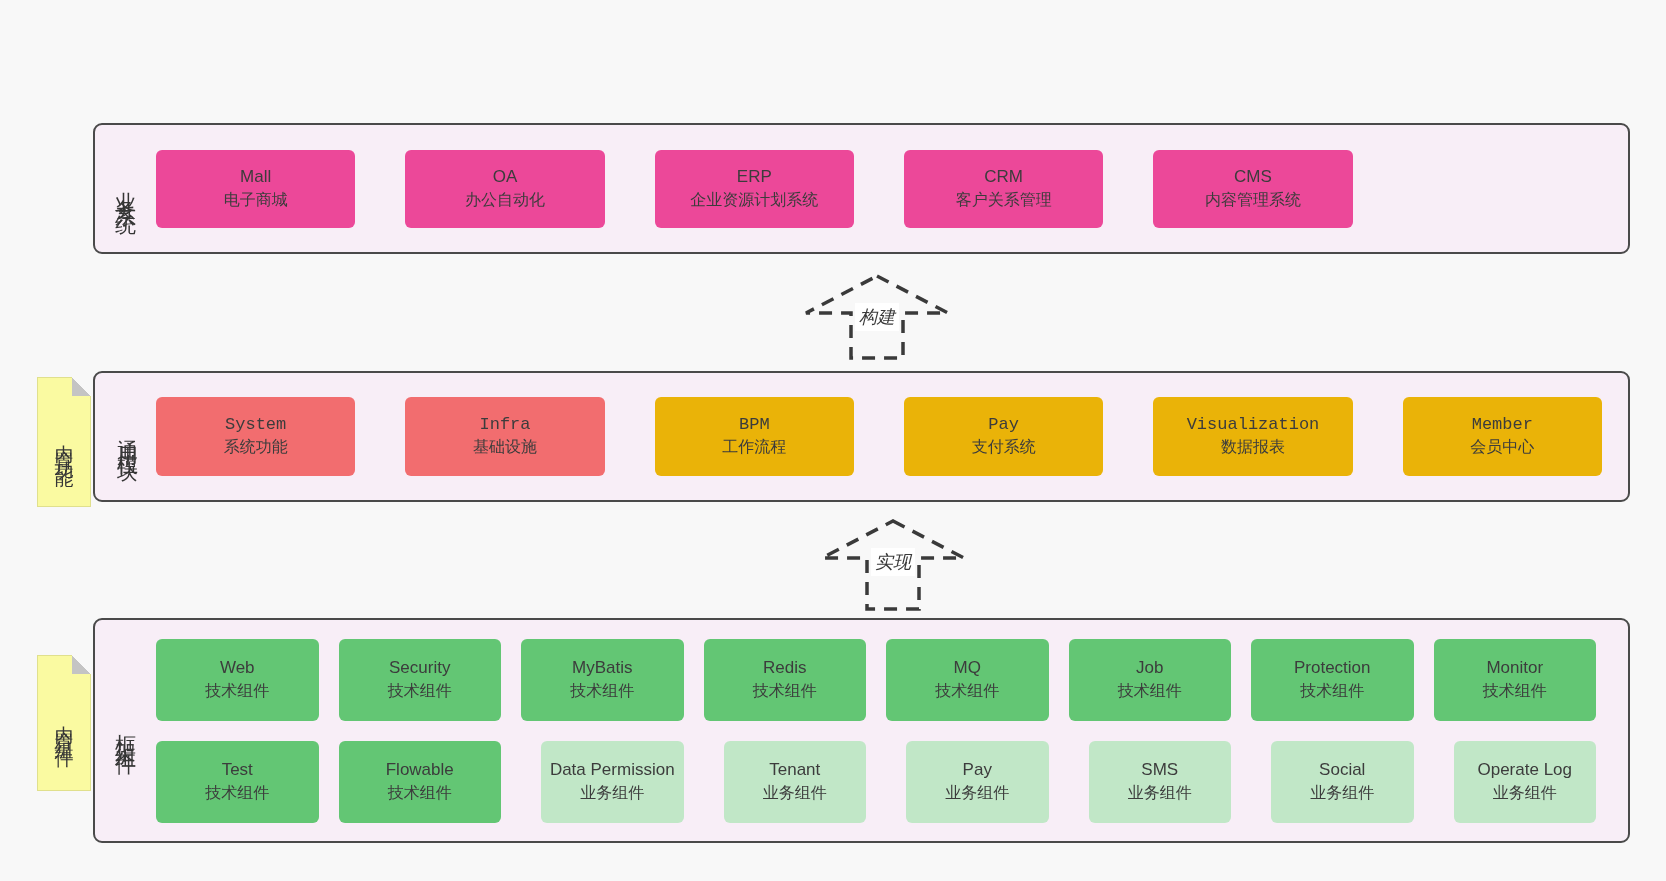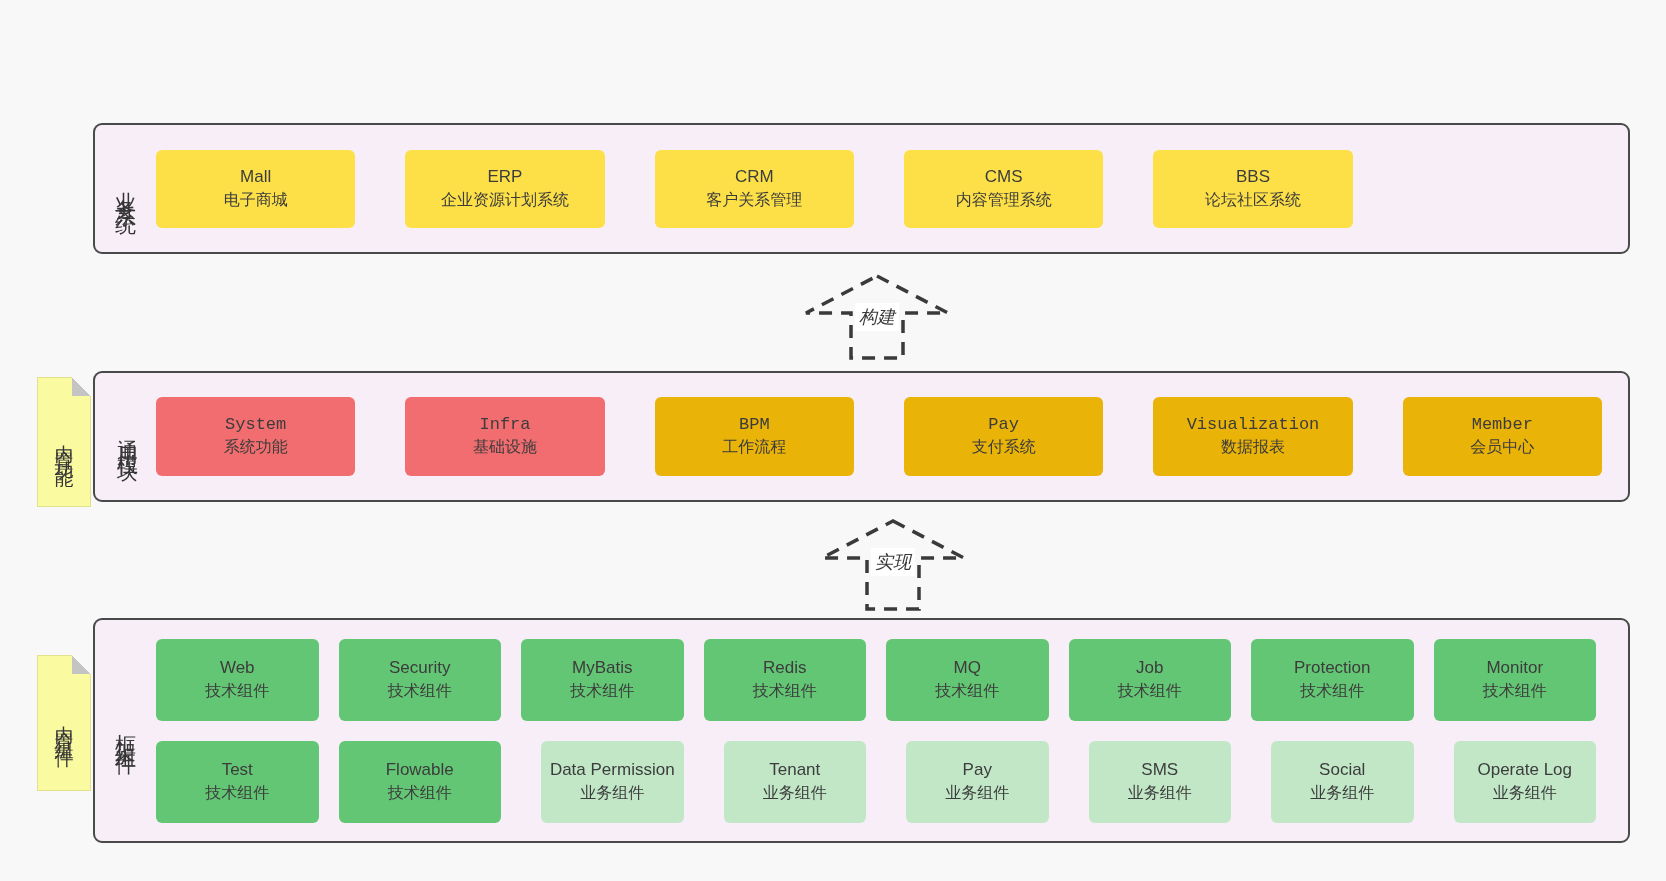--- a/index.html
+++ b/index.html
@@ -68,21 +68,21 @@
     flex-direction: column;
     align-items: center;
     justify-content: center;
     text-align: center;
     line-height: 1.42;
     padding: 4px 8px;
   }
   .box .name { font-size: 17px; }
   .box .desc { font-size: 16px; }
 
-  .c-blue       { background: #fde047; }
+  .c-blue       { background: #ec4899; }
   .c-red        { background: #f26d6f; }
   .c-pink       { background: #eab308; }
   .c-green      { background: #63c674; }
   .c-lightgreen { background: #c1e7c7; margin-left: 20px; }
 
   
   .note {
     position: absolute;
     left: 37px;
     width: 54px;
@@ -134,34 +134,34 @@
 <div class="layer layer-1">
   <div class="vlabel">
     <span>业务系统</span>
   </div>
   <div class="boxes boxes-6">
     <div class="box c-blue">
       <span class="name">Mall</span>
       <span class="desc">电子商城</span>
     </div>
     <div class="box c-blue">
+      <span class="name">OA</span>
+      <span class="desc">办公自动化</span>
+    </div>
+    <div class="box c-blue">
       <span class="name">ERP</span>
       <span class="desc">企业资源计划系统</span>
     </div>
     <div class="box c-blue">
       <span class="name">CRM</span>
       <span class="desc">客户关系管理</span>
     </div>
     <div class="box c-blue">
       <span class="name">CMS</span>
       <span class="desc">内容管理系统</span>
-    </div>
-    <div class="box c-blue">
-      <span class="name">BBS</span>
-      <span class="desc">论坛社区系统</span>
     </div>
   </div>
 </div>
 
 <div class="arrow arrow-1">
   <svg viewBox="0 0 148 88">
     <path d="M74 3 L145 40 L100 40 L100 85 L48 85 L48 40 L3 40 Z" fill="none" stroke="#3a3a3a" stroke-width="3.5" stroke-dasharray="13 9"></path>
   </svg>
   <span class="chip">构建</span>
 </div>

